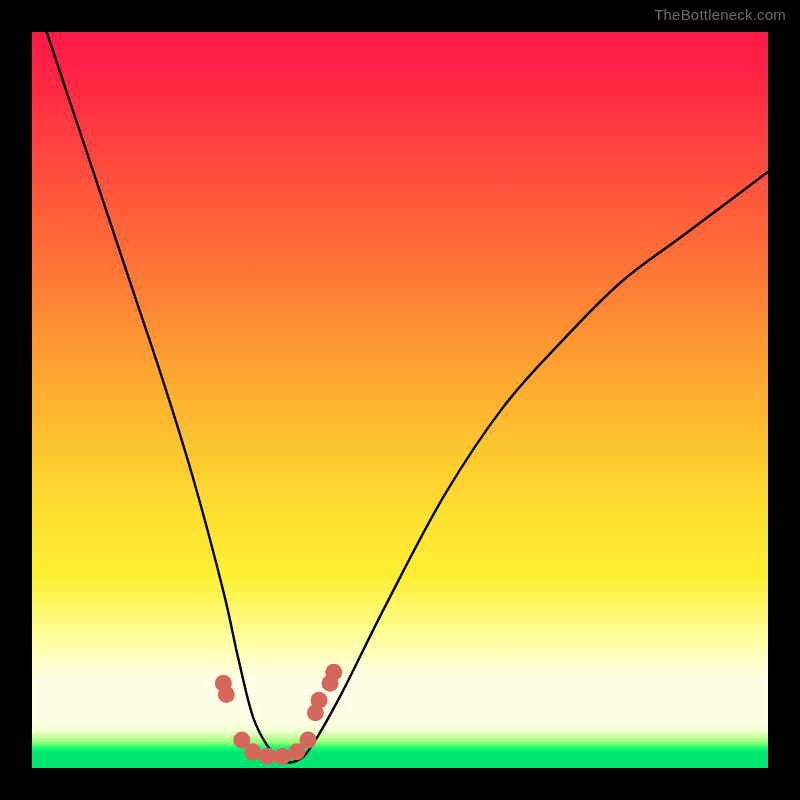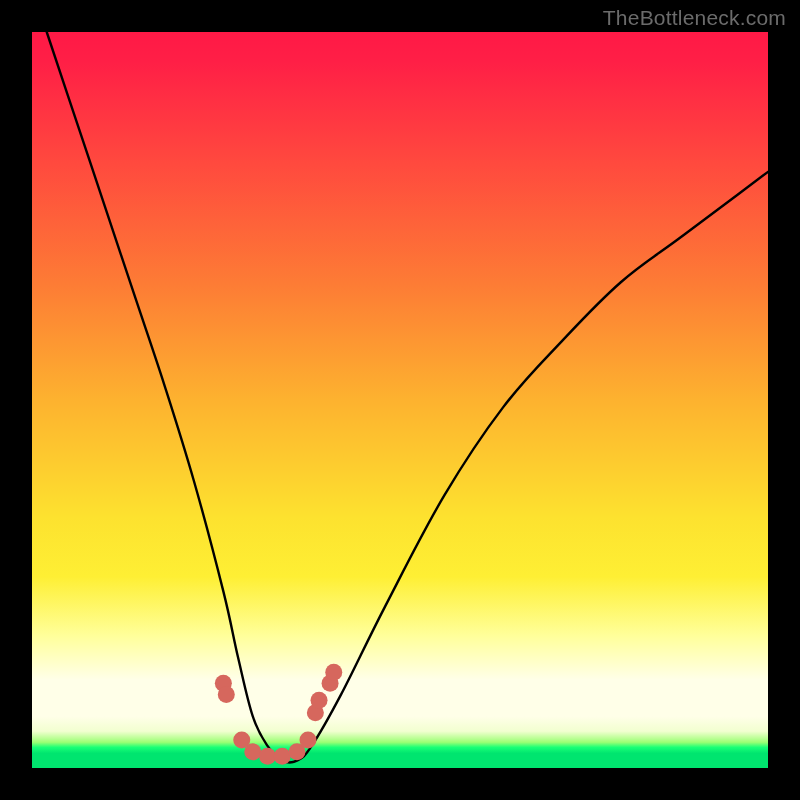--- a/index.html
+++ b/index.html
@@ -41,21 +41,21 @@
       #19ff76 97.2%,
       #00e56f 98%,
       #00e56f 100%
     );
   }
   .watermark {
     position: absolute;
     top: 6px;
     right: 14px;
     color: #6b6b6b;
-    font-size: 21px;
+    font-size: 15px;
     font-weight: 500;
     letter-spacing: 0.2px;
     user-select: none;
   }
   svg.curve {
     position: absolute;
     left: 0;
     top: 0;
     width: 736px;
     height: 736px;

